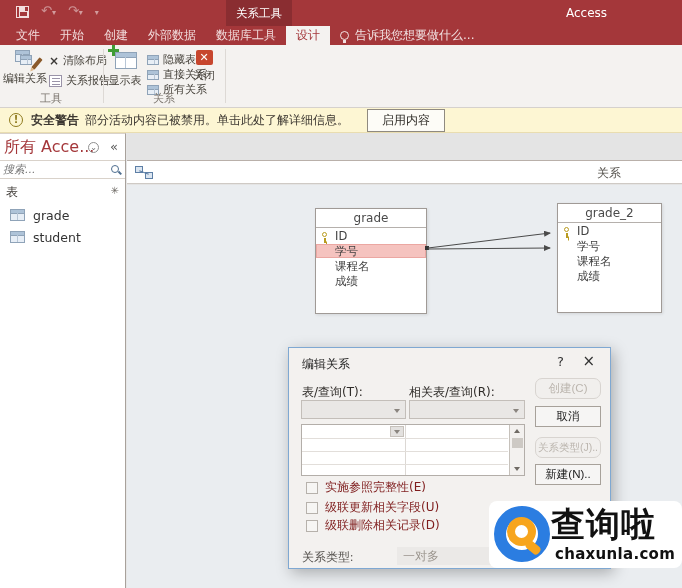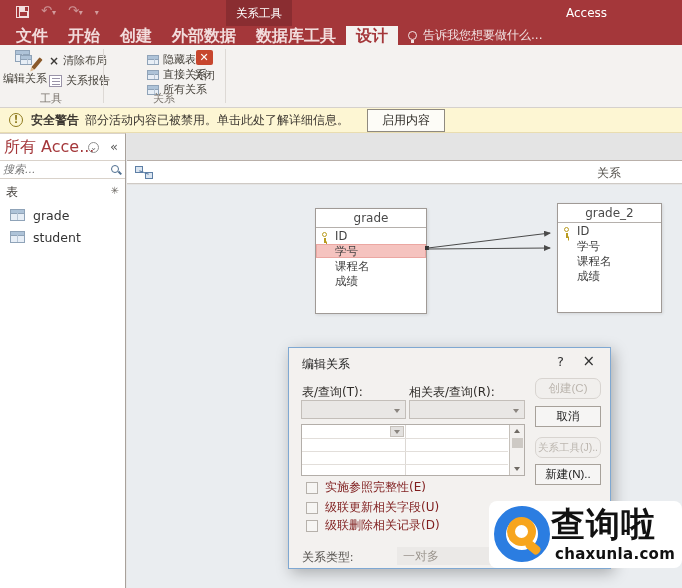--- a/index.html
+++ b/index.html
@@ -14,21 +14,21 @@
   .icon-save::before { content:""; position:absolute; left:2px; top:0; width:6px; height:4px; background:#f3dede; }
   .icon-save::after { content:""; position:absolute; left:2px; bottom:0; width:7px; height:4px; border:1px solid #f3dede; }
   .qat-glyph { color:rgba(255,255,255,.45); font-size:13px; line-height:14px; }
   .qat-small { color:rgba(255,255,255,.5); font-size:8px; }
   .ctx-tab { position:absolute; left:226px; top:0; height:26px; padding:0 10px; background:#8a2d31;
              color:#fff; font-size:11.5px; line-height:26px; }
   .app-title { position:absolute; left:566px; top:6px; color:#fff; font-size:12px; }
 
   
   .tabrow { position:absolute; left:0; top:26px; width:682px; height:19px; background:#a4373a; display:flex; align-items:stretch; padding-left:6px; }
-  .rtab { color:#f2dcdc; font-size:16px; line-height:19px; padding:0 10px;font-weight:bold; }
+  .rtab { color:#f2dcdc; font-size:12px; line-height:19px; padding:0 10px; }
   .rtab.active { background:#f4f2f0; color:#a4373a; }
   .tellme { display:flex; align-items:center; gap:6px; color:rgba(255,255,255,.85); padding-left:10px; font-size:12px; }
   .bulb { width:9px; height:9px; border:1.3px solid rgba(255,255,255,.85); border-radius:50%; position:relative; }
   .bulb::after { content:""; position:absolute; left:2px; top:8px; width:3px; height:2.5px; background:rgba(255,255,255,.85); }
 
   
   .ribbon { position:absolute; left:0; top:45px; width:682px; height:63px; background:#f4f2f0; border-bottom:1px solid #d5d1cd; }
   .grp-label { position:absolute; bottom:1px; font-size:11px; color:#7c766f; text-align:center; }
   .vsep { position:absolute; top:4px; bottom:4px; width:1px; background:#ddd9d5; }
   .bigbtn { position:absolute; top:2px; height:58px; display:flex; flex-direction:column; align-items:center; justify-content:flex-start; gap:3px; padding-top:3px; }
@@ -170,20 +170,27 @@
       <span class="xglyph">×</span>
       <span class="lbl">清除布局</span>
     </div>
     <div class="smallbtn" style="left:49px; top:28px;">
       <span class="report"></span>
       <span class="lbl">关系报告</span>
     </div>
     <div class="grp-label" style="left:0; width:102px;">工具</div>
     <div class="vsep" style="left:103px;"></div>
 
+    <div class="bigbtn" style="left:106px; width:38px;">
+      <span style="position:relative; width:24px; height:20px;">
+        <span class="bigtable" style="position:absolute; left:2px; top:2px;"></span>
+        <span class="plus"></span>
+      </span>
+      <span class="lbl">显示表</span>
+    </div>
     <div class="smallbtn" style="left:147px; top:7px;">
       <span class="mt sm"></span>
       <span class="lbl">隐藏表</span>
     </div>
     <div class="smallbtn" style="left:147px; top:22px;">
       <span class="mt sm"></span>
       <span class="lbl">直接关系</span>
     </div>
     <div class="smallbtn" style="left:147px; top:37px;">
       <span class="mt sm"></span>
@@ -322,21 +329,21 @@
     <div class="dchk" style="top:169px;">
       <span class="box"></span>
       <span>级联删除相关记录(D)</span>
     </div>
 
     <div class="dlg-lab" style="left:13px; top:201px; color:#55524e;font-family:Liberation Serif, serif;">关系类型:</div>
     <div class="reltype-val">一对多</div>
 
     <button class="dbtn disabled" style="top:30px;">创建(C)</button>
     <button class="dbtn" style="top:58px;">取消</button>
-    <button class="dbtn disabled" style="top:89px; font-size:10.5px;">关系工具(J)..</button>
+    <button class="dbtn disabled" style="top:89px; font-size:10.5px;">关系类型(J)..</button>
     <button class="dbtn" style="top:116px;">新建(N)..</button>
   </div>
 
   <div class="watermark">
     <span class="wm-logo">
       <span class="wm-blue"></span>
       <span class="wm-orange"></span>
       <span class="wm-handle"></span>
     </span>
     <span class="wm-brand">查询啦</span>

